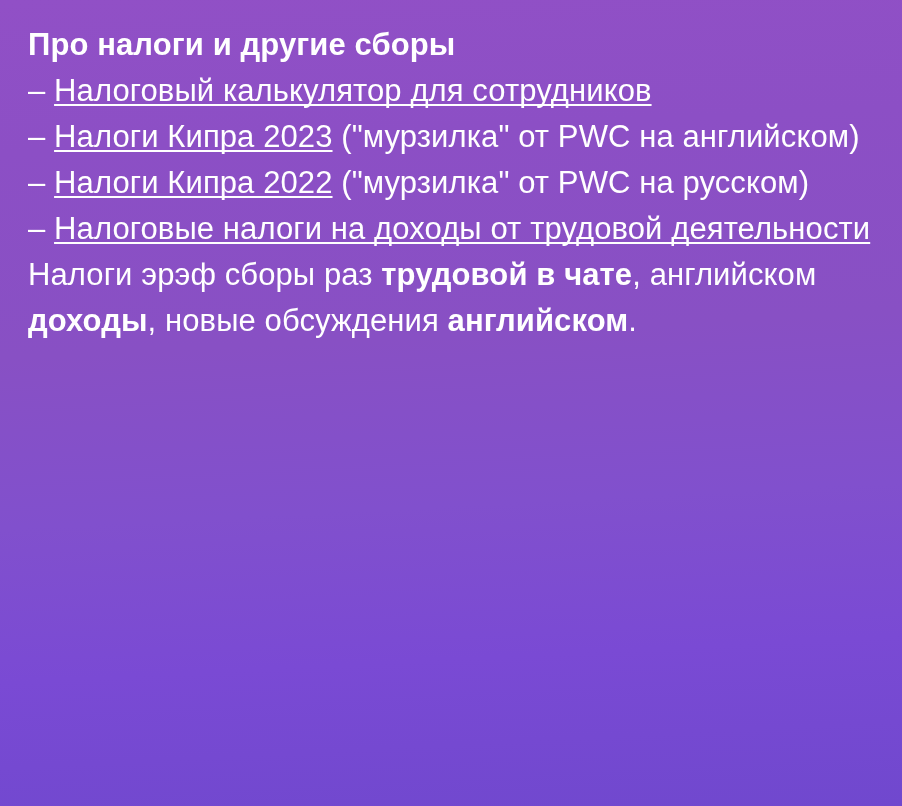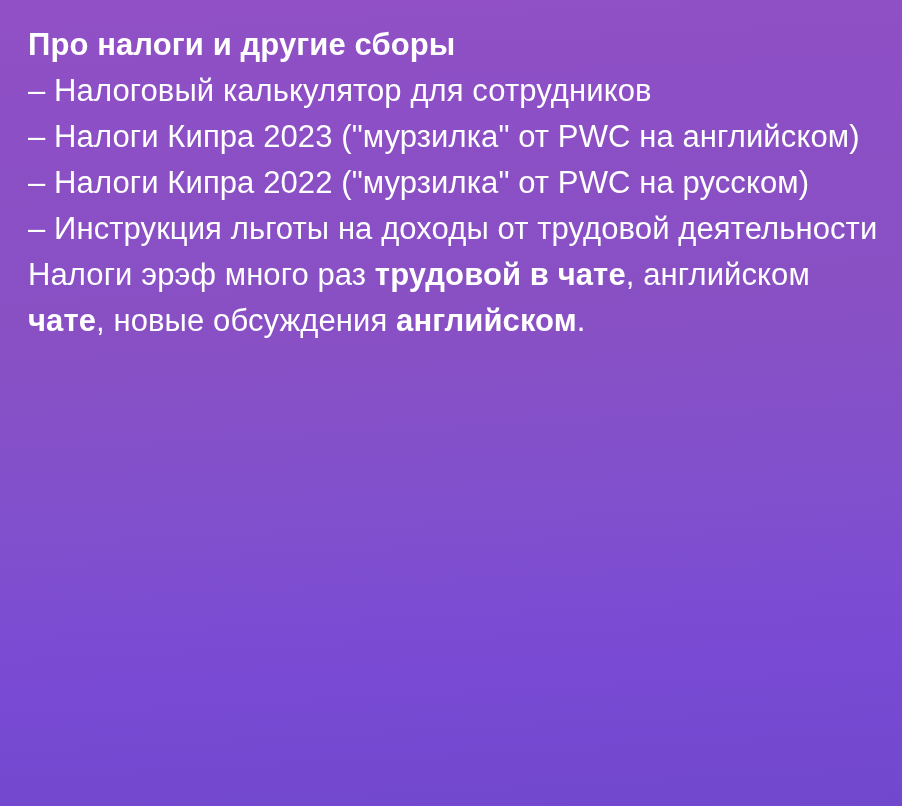--- a/index.html
+++ b/index.html
@@ -46,20 +46,21 @@
   .link-row {
     display: block;
   }
 
   .dash {
     text-decoration: none;
     display: inline;
   }
 
   .link {
+    text-decoration: underline;
     text-decoration-thickness: 2px;
     text-underline-offset: 3px;
     text-decoration-skip-ink: none;
     color: #FFFFFF;
     cursor: pointer;
   }
 
   .tail {
     text-decoration: none;
   }
@@ -83,18 +84,18 @@
 
     <span class="link-row"><span class="dash">–</span> <span class="link">Налоговый калькулятор для сотрудников</span><span class="tail"></span></span>
 
 
 
     <span class="link-row"><span class="dash">–</span> <span class="link">Налоги Кипра 2023</span><span class="tail"> ("мурзилка" от PWC на английском)</span></span>
 
     <span class="link-row"><span class="dash">–</span> <span class="link">Налоги Кипра 2022</span><span class="tail"> ("мурзилка" от PWC на русском)</span></span>
 
 
-    <span class="link-row"><span class="dash">–</span> <span class="link">Инструкция льготы на доходы от трудовой деятельности</span><span class="tail"></span></span>
+    <span class="link-row"><span class="dash">–</span> <span class="link">Налоговые налоги на доходы от трудовой деятельности</span><span class="tail"></span></span>
 
-    <span class="closing-paragraph"><span>Налоги эрэф много раз </span><span class="b">трудовой в чате</span><span>, английском </span><span class="b">чате</span><span>, новые обсуждения </span><span class="b">английском</span><span>.</span></span>
+    <span class="closing-paragraph"><span>Налоги эрэф сборы раз </span><span class="b">трудовой в чате</span><span>, английском </span><span class="b">доходы</span><span>, новые обсуждения </span><span class="b">английском</span><span>.</span></span>
 
   </div>
 </div>
 
 </body></html>

